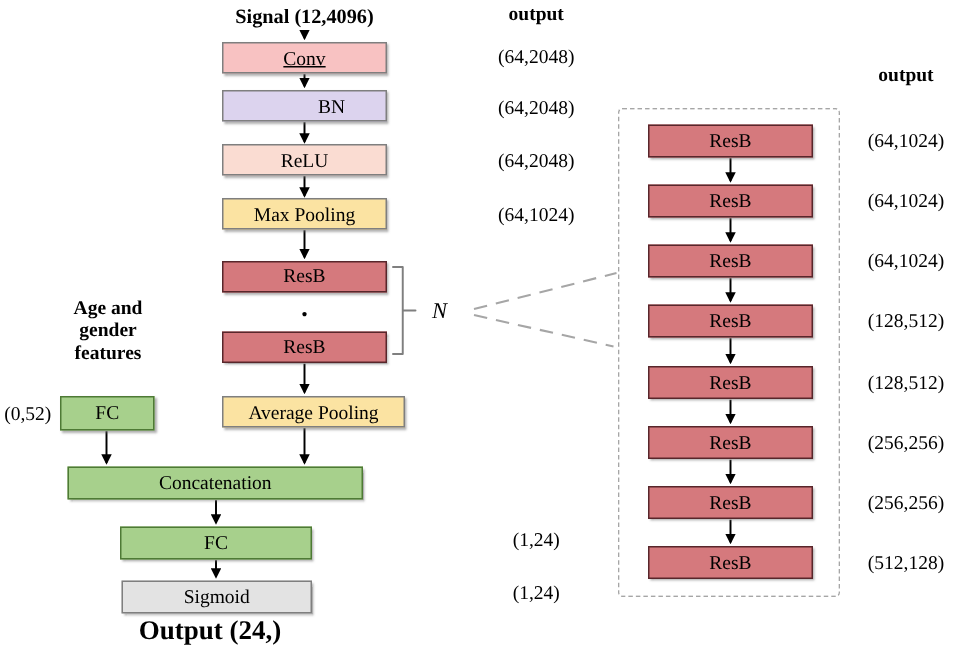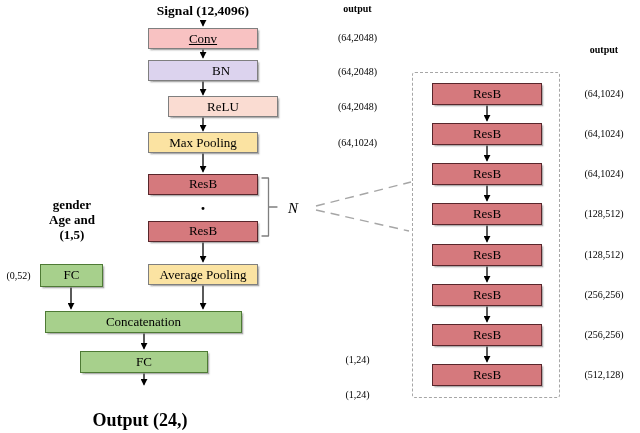--- a/index.html
+++ b/index.html
@@ -14,26 +14,26 @@
     font-family:"Liberation Serif","DejaVu Serif",serif; color:#000;
     overflow:hidden;
     border-radius:11px;
   }
   .block{
     position:absolute; box-sizing:border-box; text-align:center;
     font-size:13px; box-shadow:1.5px 1.5px 1.5px rgba(110,110,110,0.55);
   }
   .b-conv{background:var(--conv-fill); border:1px solid var(--block-border);text-decoration:underline;}
   .b-bn{background:var(--bn-fill); border:1px solid var(--block-border);}
-  .b-relu{background:var(--relu-fill); border:1px solid var(--block-border);margin-left:20px;}
+  .b-relu{background:var(--relu-fill); border:1px solid var(--block-border);}
   .b-pool{background:var(--pooling-fill); border:1px solid var(--block-border);}
   .b-resb{background:var(--resb-fill); border:1.5px solid var(--resb-border);}
   .b-green{background:var(--green-fill); border:1.5px solid var(--green-border);}
   .b-gray{background:var(--sigmoid-fill); border:1px solid var(--block-border);}
-  .txt{position:absolute; text-align:center; font-size:10px; line-height:16px;}
+  .txt{position:absolute; text-align:center; font-size:13px; line-height:16px;}
   .bold{font-weight:bold;}
   .caption{position:absolute; text-align:center; font-weight:bold; font-size:13px; line-height:15px;}
   .nlabel{font-style:italic; font-size:15px; line-height:18px;}
   .dot{font-size:18px; line-height:14px; font-weight:bold;}
   .dashedbox{
     position:absolute; box-sizing:border-box;
     border:1.6px dashed var(--dashed); border-radius:3px; background:transparent;
   }
   svg.overlay{position:absolute; left:0; top:0; pointer-events:none;}
   .arrow{stroke:var(--arrow); stroke-width:1.3;}
@@ -83,29 +83,30 @@
   <div class="txt bold" style="left:573px;top:42px;width:62px;">output</div>
 
   <div class="block b-conv" style="left:148px;top:28px;width:110px;height:21px;line-height:19px;">Conv</div>
   <div class="block b-bn" style="left:148px;top:60px;width:110px;height:21px;line-height:19px;padding-left:36px;">BN</div>
   <div class="block b-relu" style="left:148px;top:96px;width:110px;height:21px;line-height:19px;">ReLU</div>
   <div class="block b-pool" style="left:148px;top:132px;width:110px;height:21px;line-height:19px;font-family:Liberation Serif, serif;">Max Pooling</div>
   <div class="block b-resb" style="left:148px;top:174px;width:110px;height:21px;line-height:18px;">ResB</div>
   <div class="txt dot" style="left:196px;top:202px;width:14px;">·</div>
   <div class="block b-resb" style="left:148px;top:221px;width:110px;height:21px;line-height:18px;">ResB</div>
   <div class="txt nlabel" style="left:281px;top:199px;width:24px;">N</div>
-  <div class="block b-pool" style="left:148px;top:264px;width:110px;height:21px;line-height:19px;">Average Pooling</div>
+  <div class="block b-pool" style="left:148px;top:264px;width:122px;height:21px;line-height:19px;">Average Pooling</div>
   <div class="block b-green" style="left:45px;top:311px;width:197px;height:22px;line-height:19px;">Concatenation</div>
   <div class="block b-green" style="left:80px;top:351px;width:128px;height:22px;line-height:19px;">FC</div>
+  <div class="block b-gray" style="left:81px;top:387px;width:127px;height:22px;line-height:20px;">Sigmoid</div>
   <div class="txt bold" style="left:64px;top:412px;width:152px;font-size:18px;">Output (24,)</div>
 
   <div class="caption" style="left:22px;top:197px;width:100px;">
+    <div>Age and</div>
     <div>gender</div>
-    <div>Age and</div>
-    <div>(1,5)</div>
+    <div>features</div>
   </div>
   <div class="block b-green" style="left:40px;top:264px;width:63px;height:23px;line-height:20px;">FC</div>
   <div class="txt" style="left:0px;top:268px;width:37px;">(0,52)</div>
 
   <div class="txt" style="left:320px;top:30px;width:75px;">(64,2048)</div>
   <div class="txt" style="left:320px;top:64px;width:75px;">(64,2048)</div>
   <div class="txt" style="left:320px;top:99px;width:75px;">(64,2048)</div>
   <div class="txt" style="left:320px;top:135px;width:75px;">(64,1024)</div>
   <div class="txt" style="left:320px;top:352px;width:75px;">(1,24)</div>
   <div class="txt" style="left:320px;top:387px;width:75px;">(1,24)</div>

